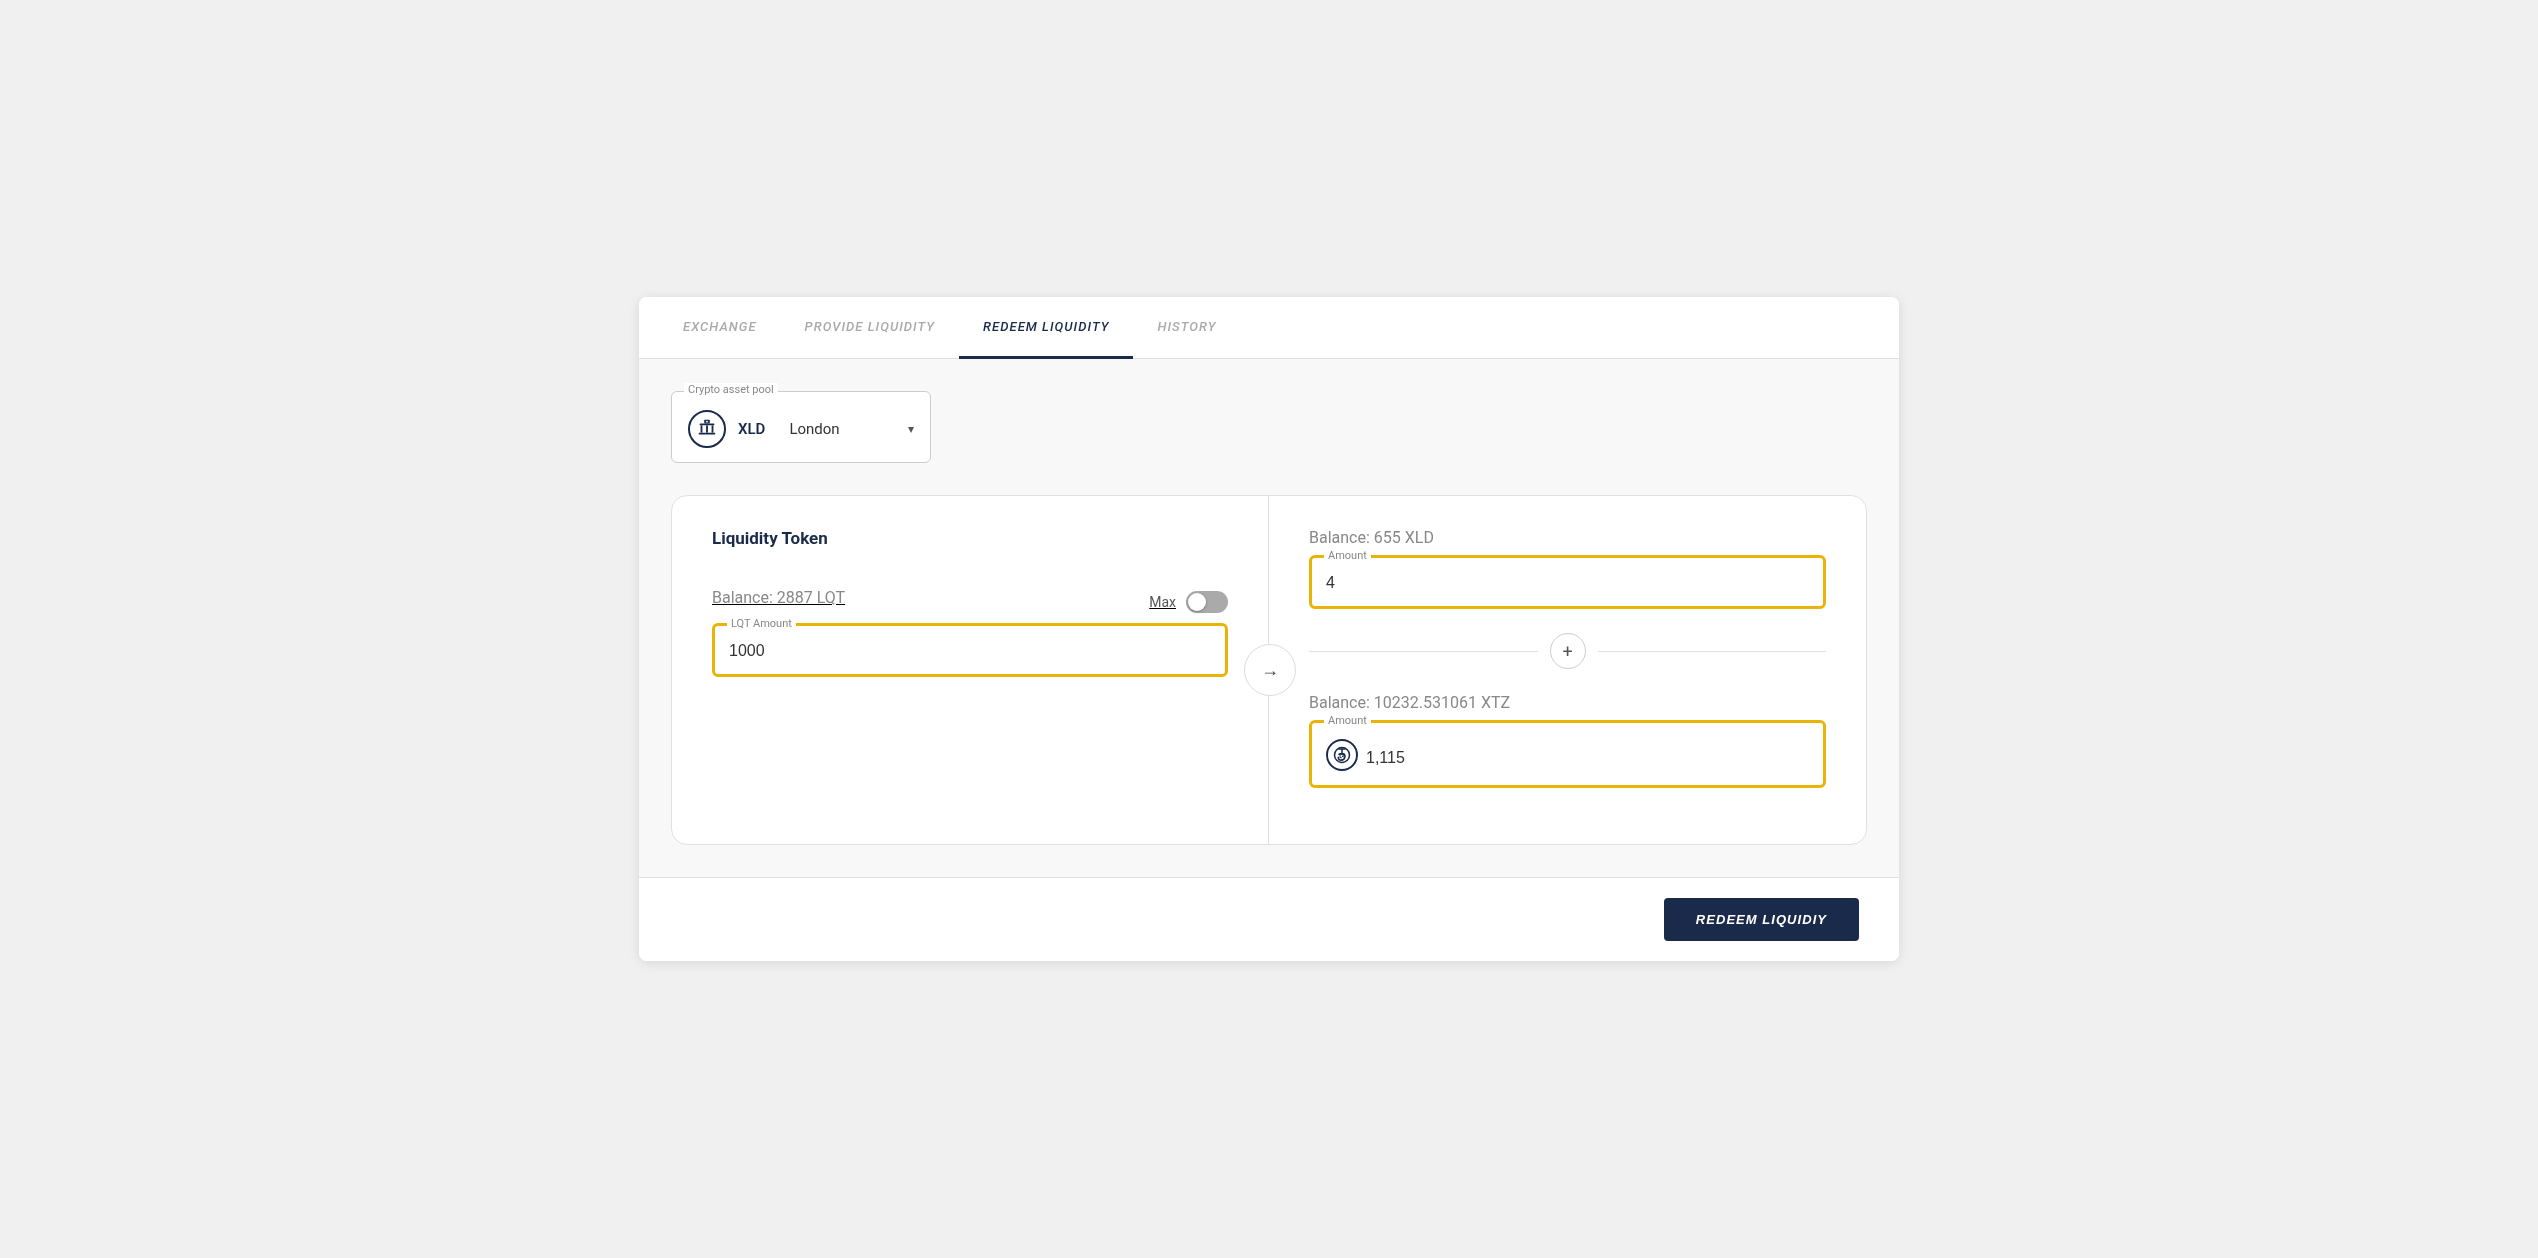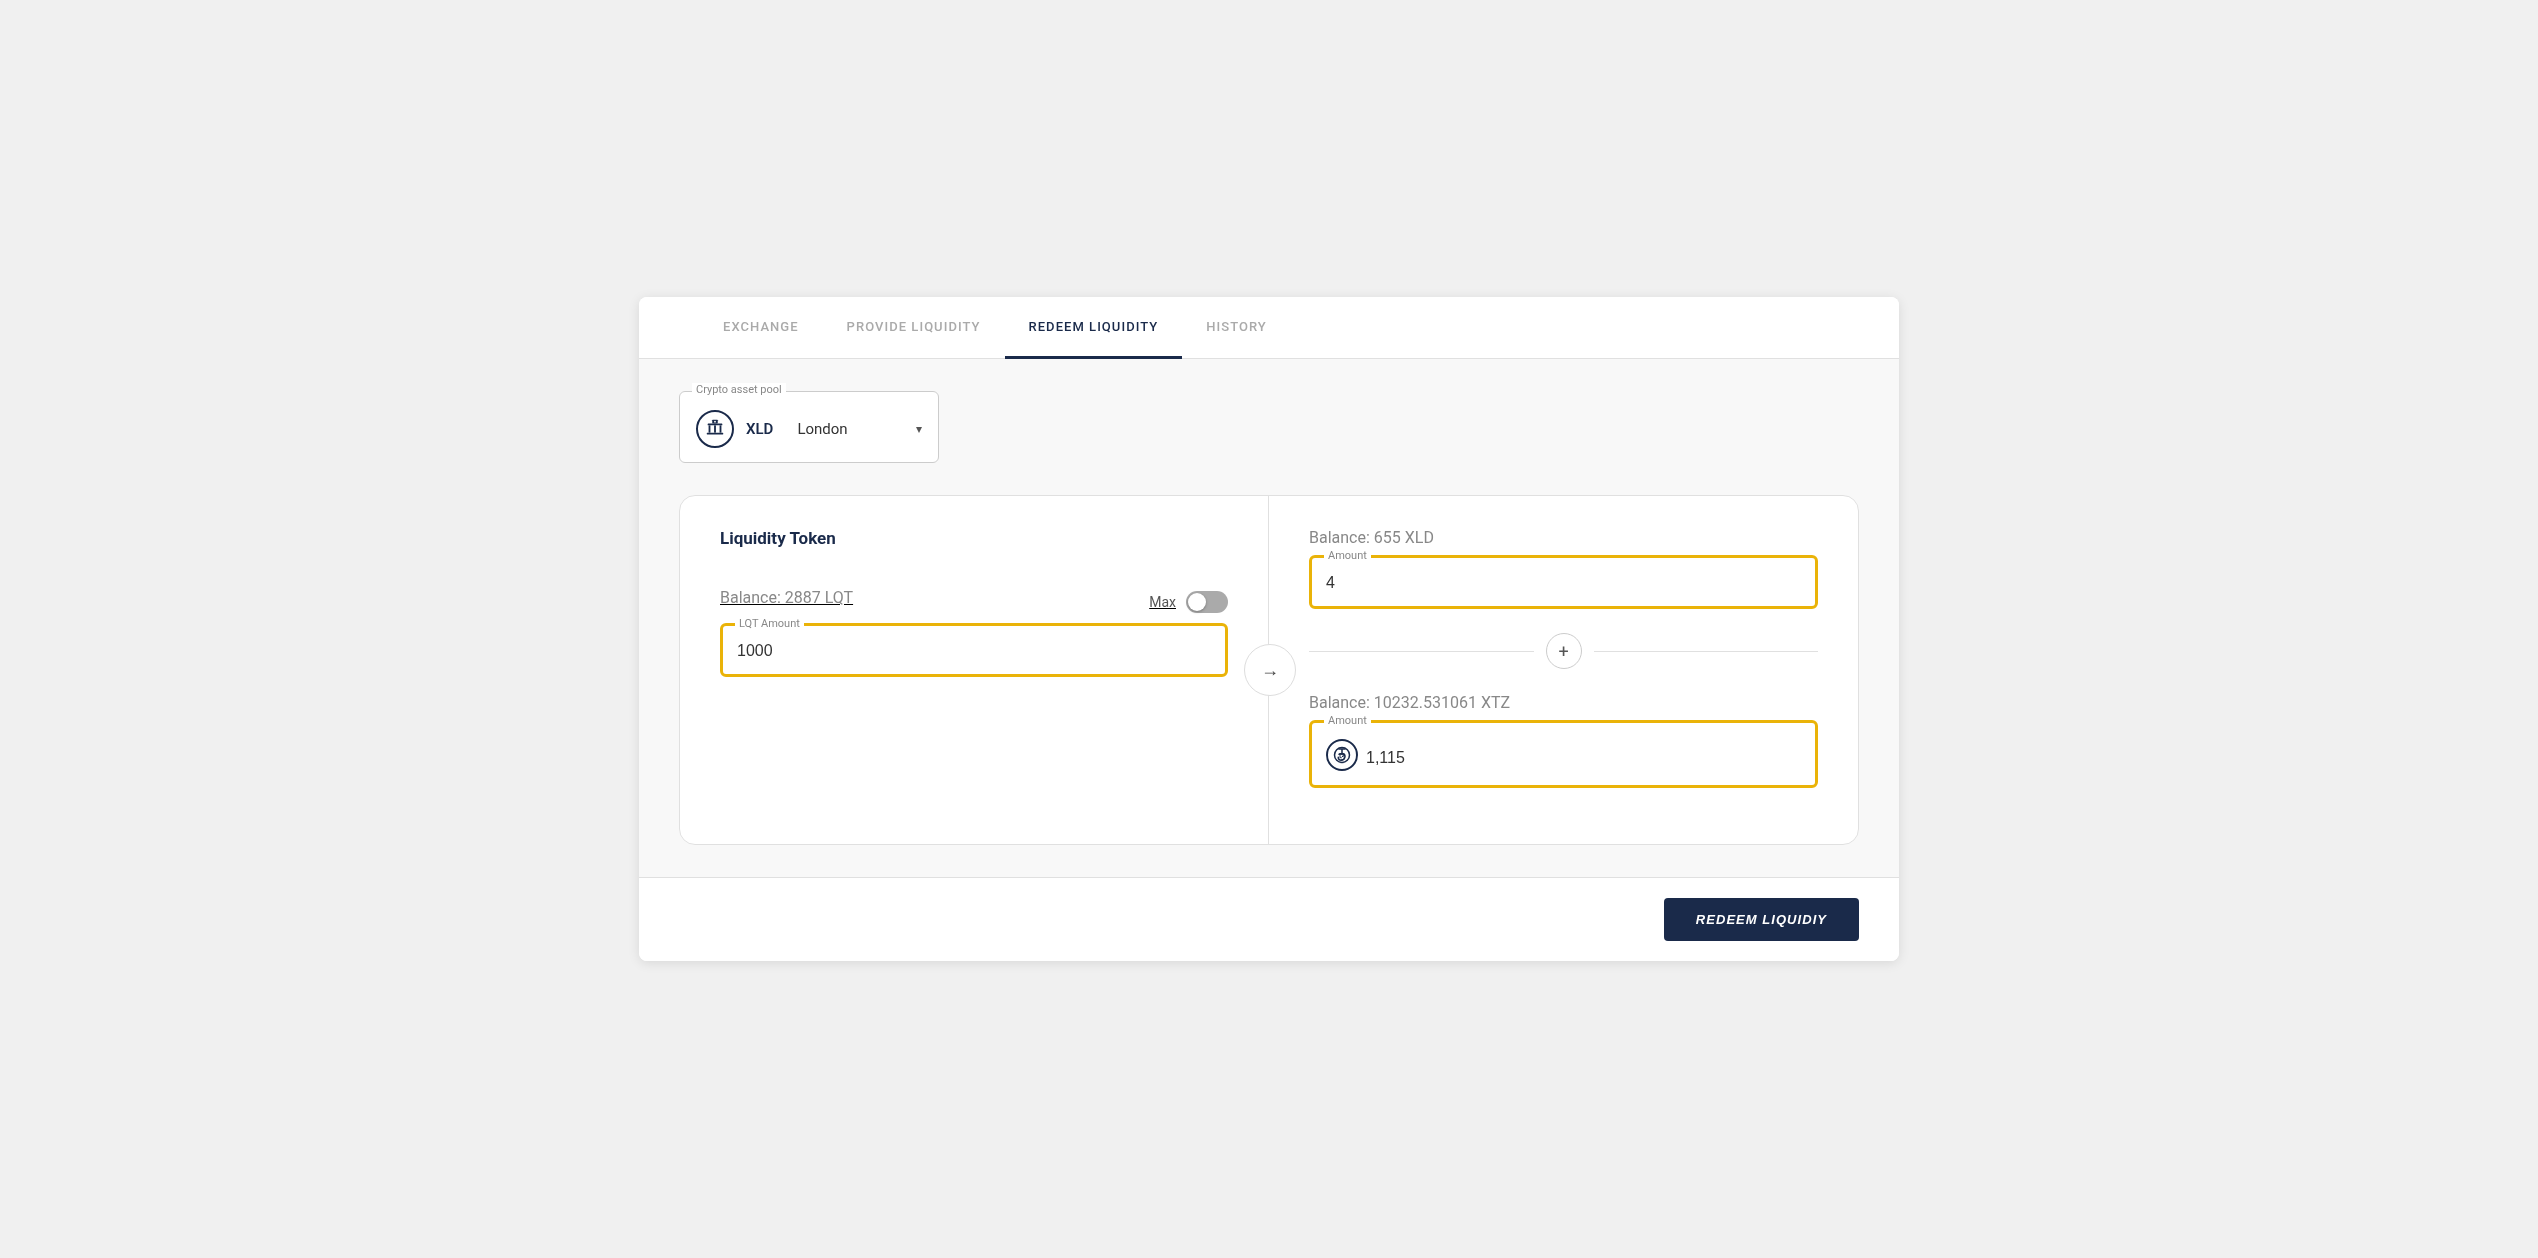--- a/index.html
+++ b/index.html
@@ -17,41 +17,42 @@
       border-radius: 8px;
       box-shadow: 0 2px 12px rgba(0,0,0,0.1);
       width: 100%;
       max-width: 1260px;
       overflow: hidden;
     }
     
     .nav-tabs {
       display: flex;
       border-bottom: 1px solid #e0e0e0;
-      padding: 0 60px;
-      background: #fff;
+      padding: 0 20px;
+      background: #fff;
+      font-style: italic;
     }
     .nav-tab {
       padding: 22px 24px;
       font-size: 13px;
       font-weight: 500;
       letter-spacing: 0.08em;
       color: #aaa;
       cursor: pointer;
       border-bottom: 3px solid transparent;
       margin-bottom: -1px;
       text-transform: uppercase;
     }
     .nav-tab.active {
       color: #1a2a4a;
       border-bottom: 3px solid #1a2a4a;
     }
     
     .main-content {
-      padding: 32px 40px;
+      padding: 32px 32px;
       background: #f8f8f8;
     }
     
     .top-section {
       display: flex;
       gap: 20px;
       margin-bottom: 32px;
       align-items: stretch;
     }
     .pool-selector-wrapper {

